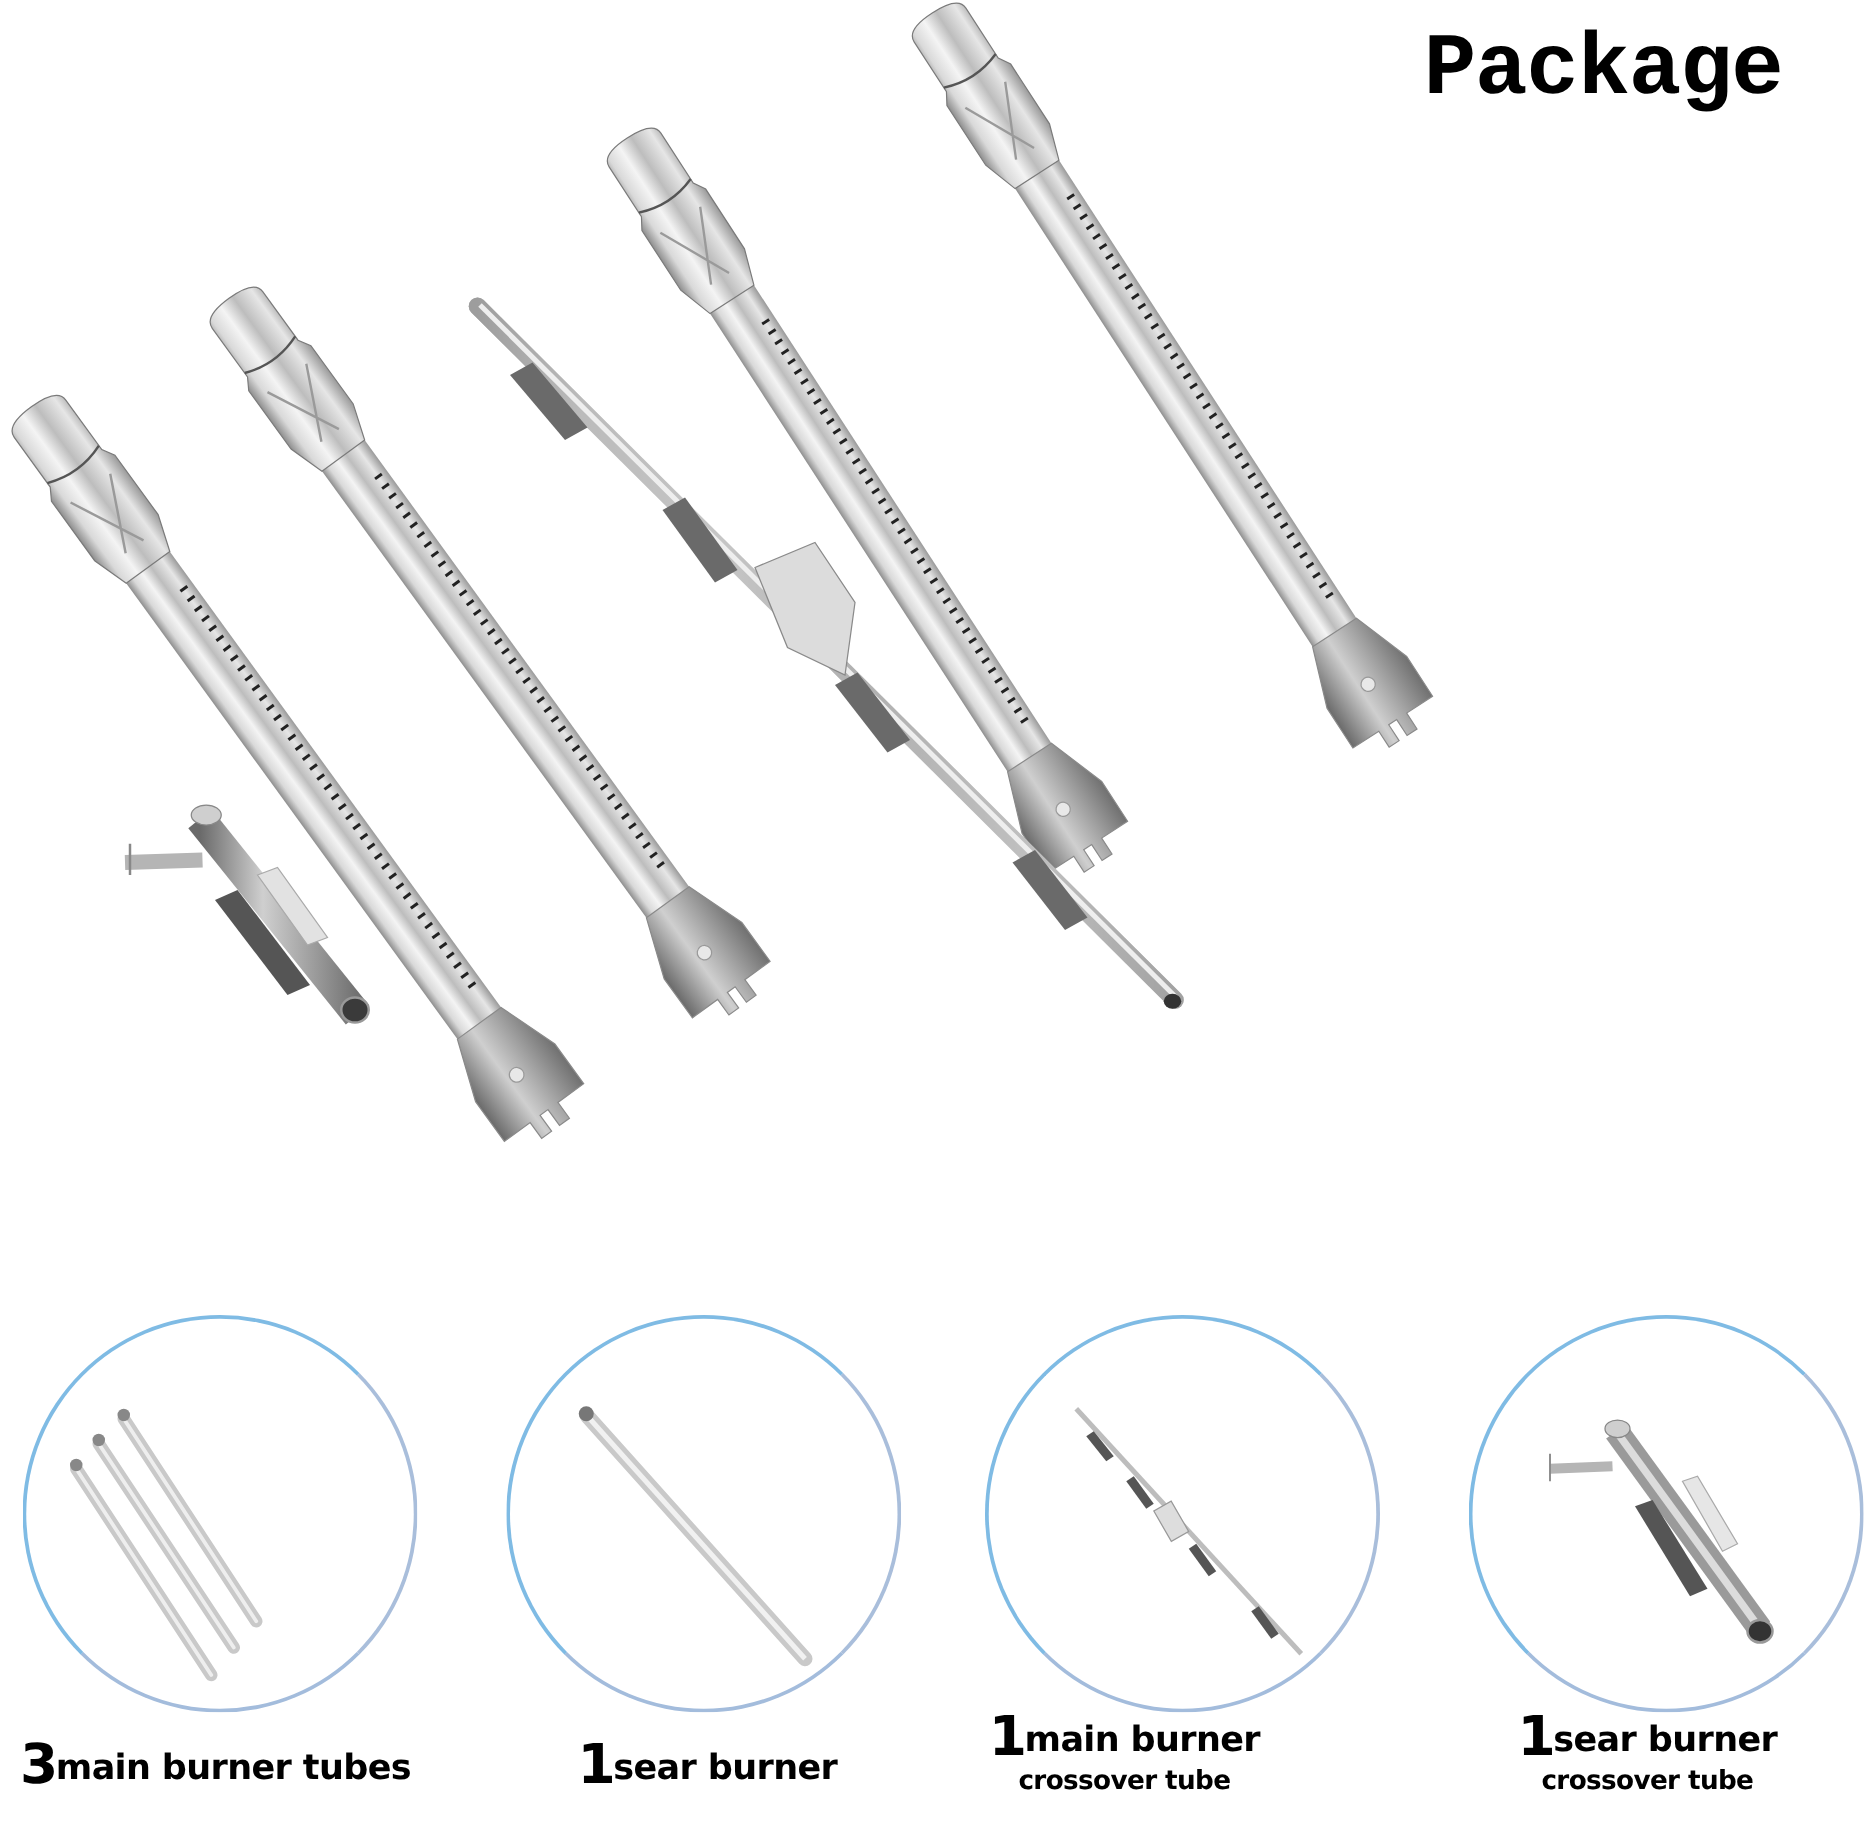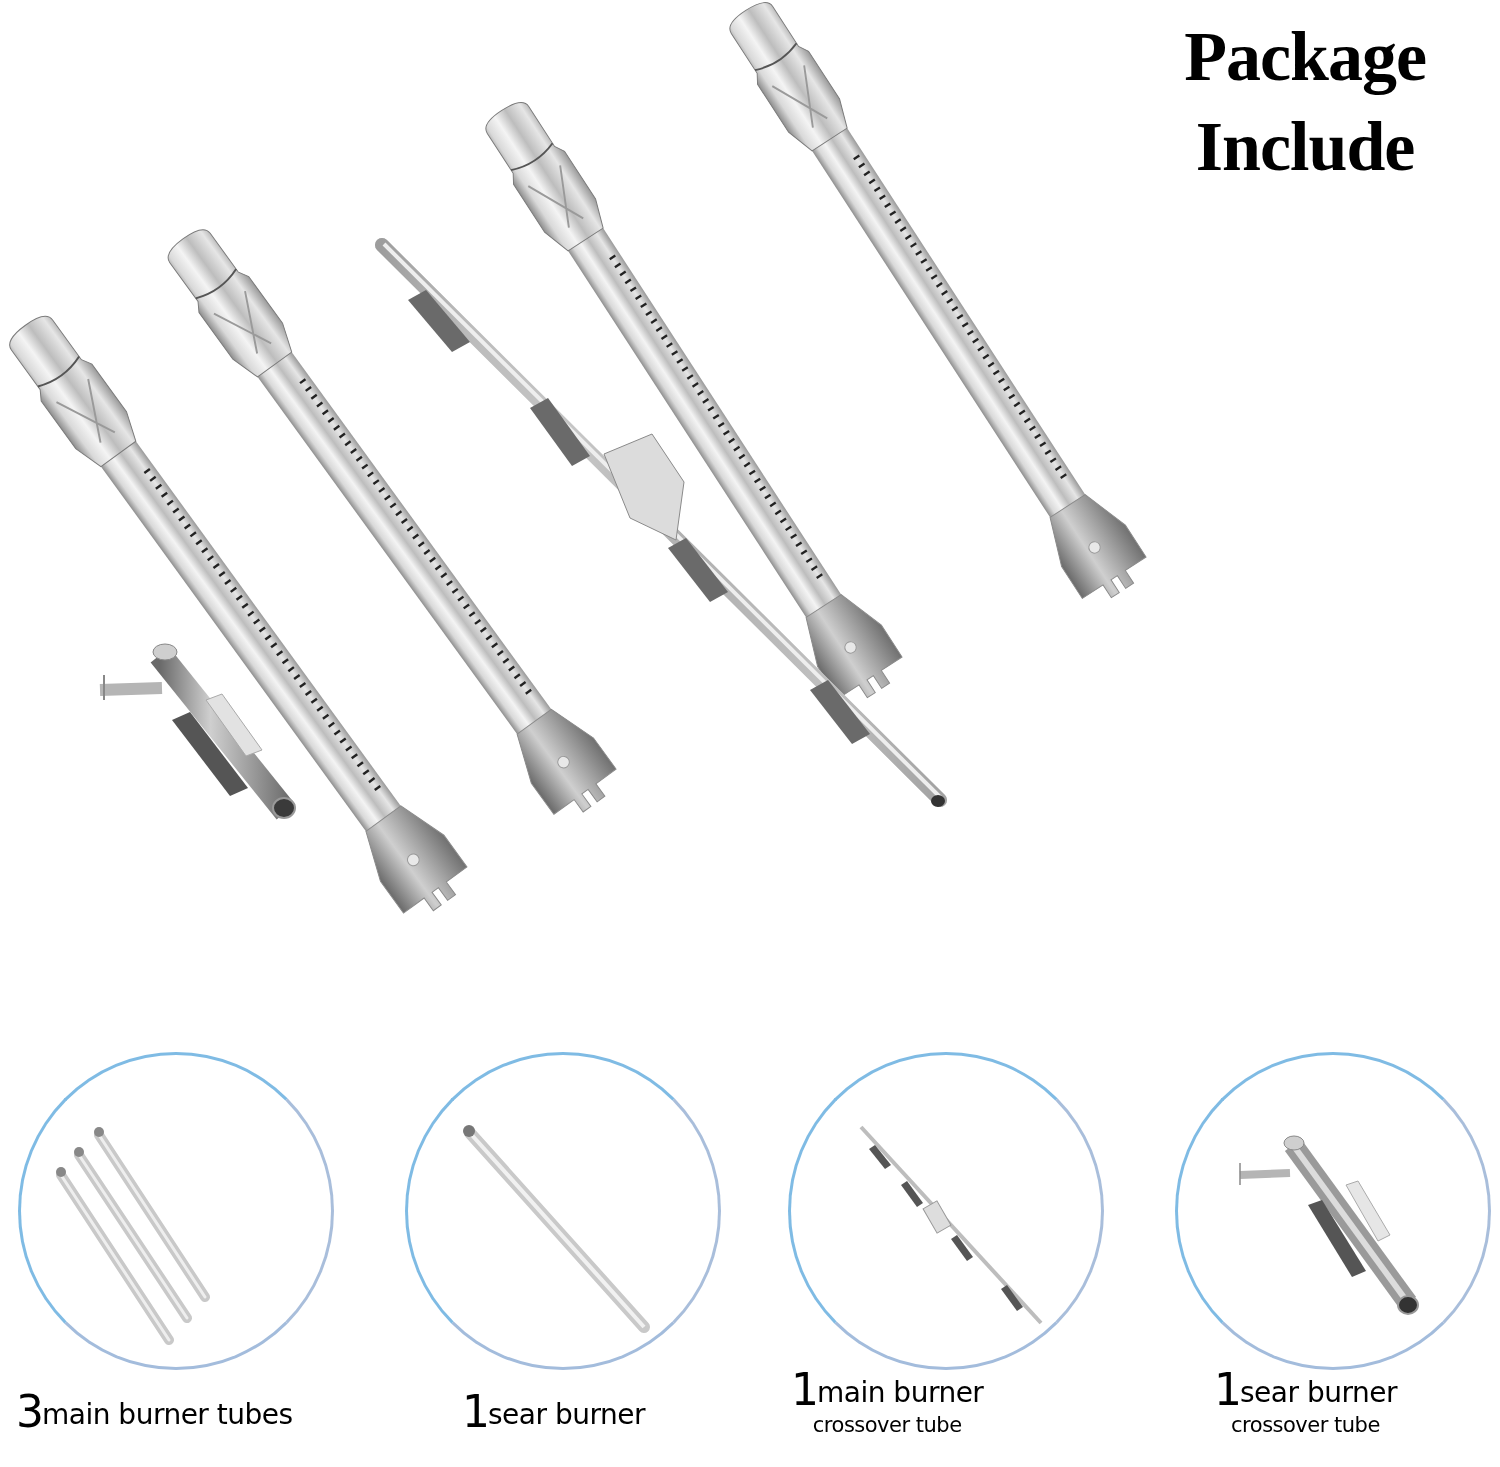--- a/index.html
+++ b/index.html
@@ -1,44 +1,43 @@
 <!DOCTYPE html>
 <html><head>
 <meta charset="utf-8">
 <style>
   html, body { margin: 0; padding: 0; background: #ffffff; }
   body { width: 1500px; height: 1467px; position: relative; overflow: hidden; font-family: "DejaVu Sans", "Liberation Sans", sans-serif; }
   .title {
     position: absolute; right: 74px; top: 12px; text-align: center;
-    font-family: Liberation Serif, serif; font-weight: bold; color: #000;
+    font-family: Liberation Mono, monospace; font-weight: bold; color: #000;
     font-size: 70px; line-height: 90px; letter-spacing: -1px;
   }
   .title .l2 { display: block; }
   .hero { position: absolute; left: 0; top: 0; width: 1500px; height: 1040px; }
   .circle {
     position: absolute; top: 1052px; width: 316px; height: 318px; border-radius: 50%;
     box-sizing: border-box; border: 3px solid #7fbbe4;
     border-right-color: #a9bedb; border-bottom-color: #a3bcdc;
     overflow: hidden; background: #fff;
   }
   .circle svg { position: absolute; left: 0; top: 0; }
   .label {
-    position: absolute; font-family: "DejaVu Sans", sans-serif; font-weight: normal; color: #000;
+    position: absolute; font-family: "DejaVu Sans", sans-serif; font-weight: bold; color: #000;
     white-space: nowrap; line-height: 28px; text-align: center;
   }
   .label .num { font-size: 44px; vertical-align: -3px; letter-spacing: -2px; }
   .label .txt { font-size: 28px; letter-spacing: -0.5px; }
   .label .line2 { display: block; font-size: 21px; letter-spacing: -0.5px; }
 </style>
 </head>
 <body>
 
 <div class="title">
   <span class="l1">Package</span>
-  <span class="l2">Include</span>
 </div>
 
 <svg class="hero" viewBox="0 0 1500 1040" xmlns="http://www.w3.org/2000/svg">
   <defs>
     <linearGradient id="steel" x1="0" y1="0" x2="1" y2="0">
       <stop offset="0" stop-color="#8e8e8e"></stop>
       <stop offset="0.15" stop-color="#d9d9d9"></stop>
       <stop offset="0.35" stop-color="#f4f4f4"></stop>
       <stop offset="0.55" stop-color="#bdbdbd"></stop>
       <stop offset="0.8" stop-color="#e6e6e6"></stop>

